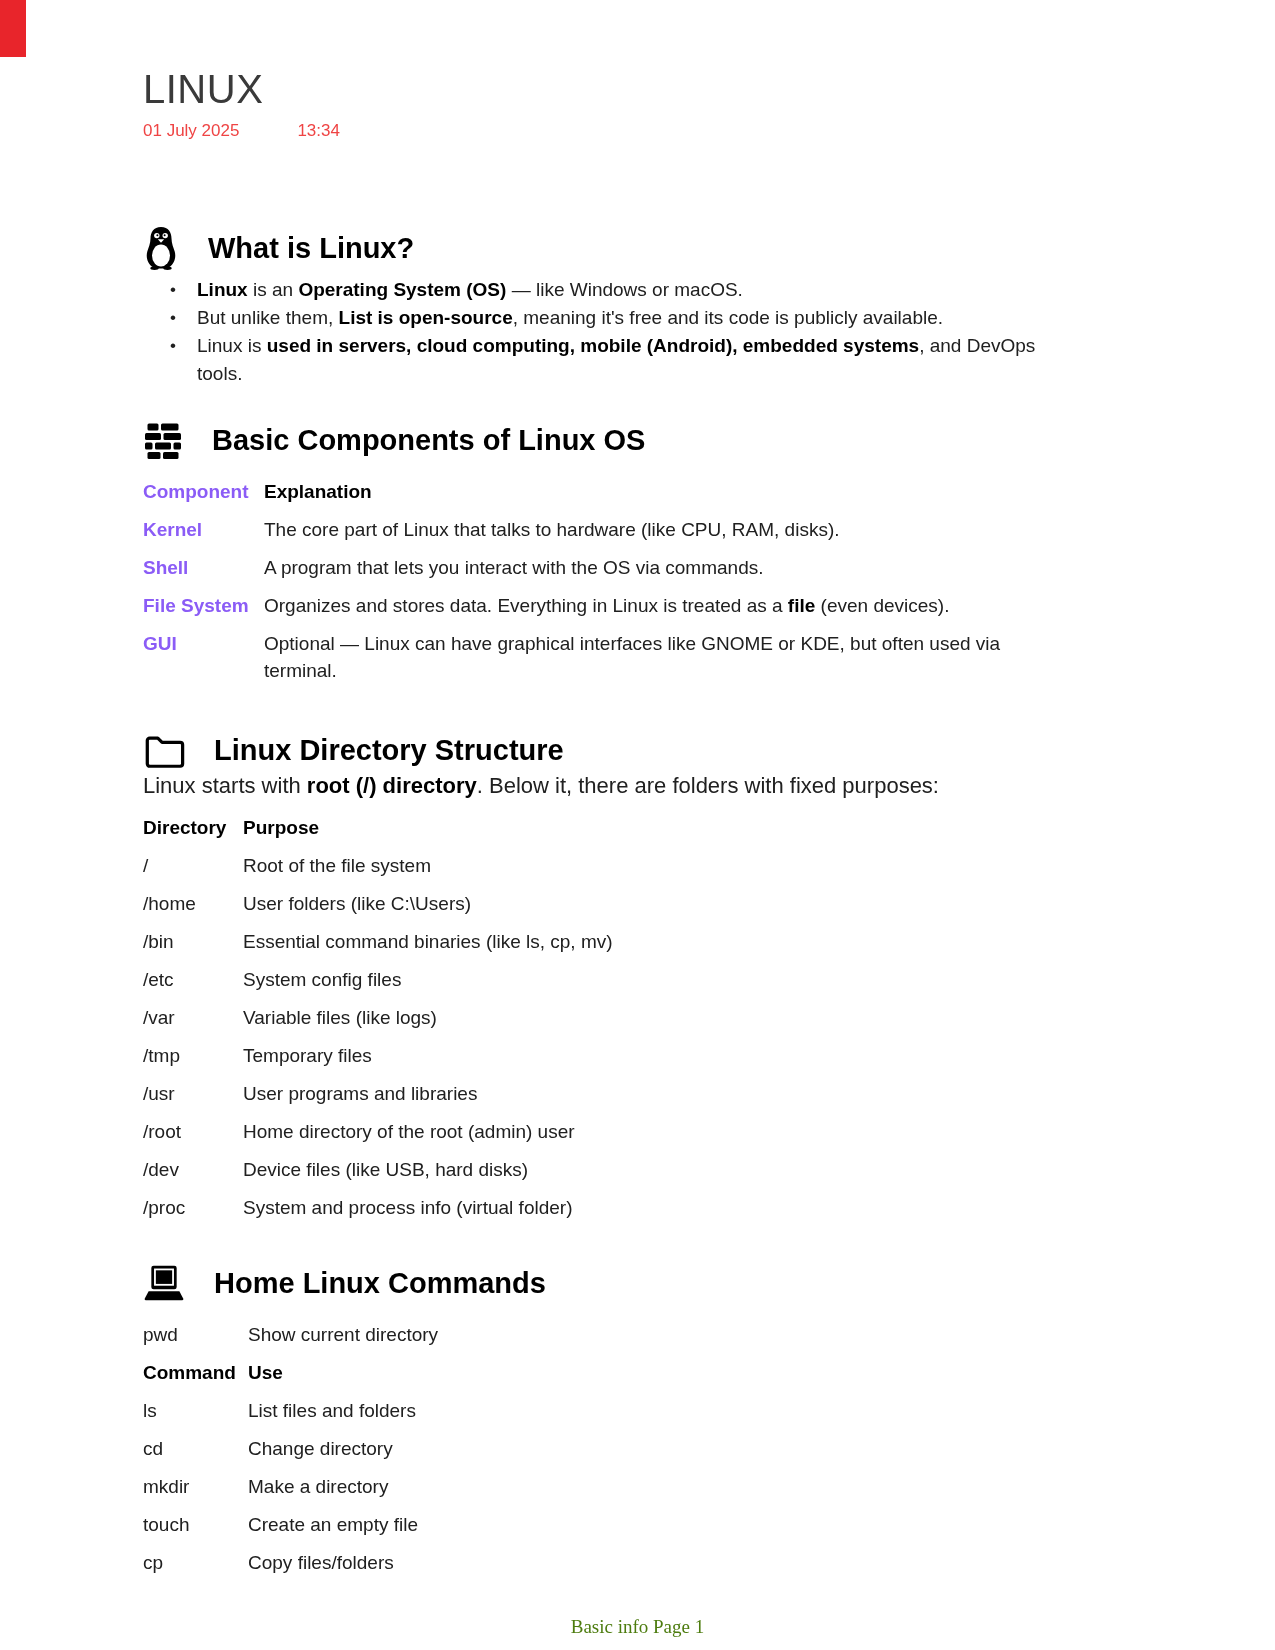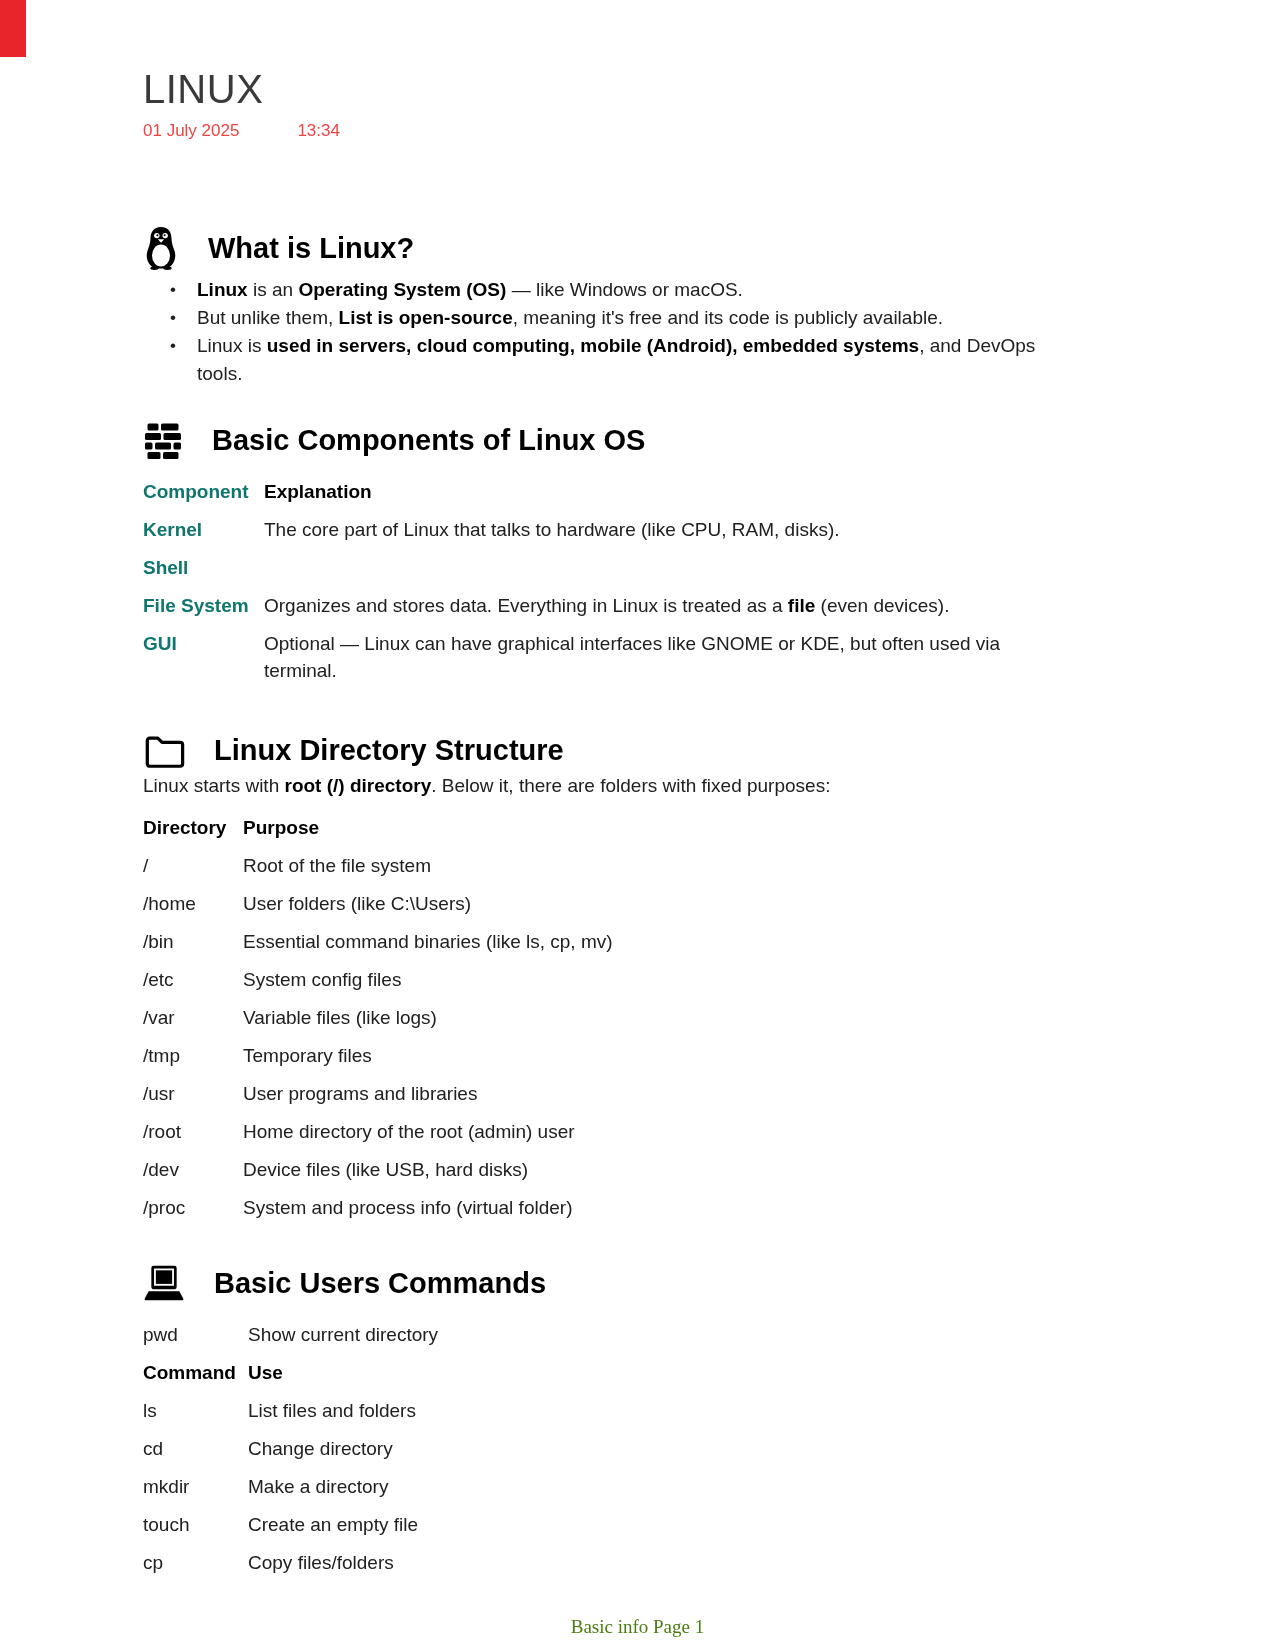--- a/index.html
+++ b/index.html
@@ -26,28 +26,28 @@
   .sec-heading .icon{flex:0 0 auto;display:flex;align-items:center;}
   .sec1{margin-top:84px;}
   .sec2{margin-top:30px;}
   .sec3{margin-top:44px;}
   .sec4{margin-top:40px;}
   .bullets{margin:6px 0 0 27px;}
   .bullet{display:flex;font-size:19px;line-height:28px;}
   .bullet .dot{flex:0 0 27px;font-size:17px;}
   .bullet .btext{width:858px;}
   .b{font-weight:700;color:#000;}
-  .intro{margin-top:2px;font-size:19px;line-height:24px;width:900px;}
+  .intro{margin-top:2px;font-size:22px;line-height:24px;width:900px;}
   .kv-table{margin-top:16px;font-size:19px;}
   .kv-row{display:flex;margin-bottom:11px;line-height:27px;}
   .kv-cell.c0{flex:0 0 var(--c1w,110px);}
   .kv-cell.c1{width:var(--c2w,790px);}
   .kv-header .kv-cell{font-weight:700;color:#000;}
   .comp-table{--c1w:121px;--c2w:784px;}
-  .comp-table .kv-cell.c0{font-weight:700;color:#0f766e;}
+  .comp-table .kv-cell.c0{font-weight:700;color:#8b5cf6;}
   .dir-table{--c1w:100px;--c2w:820px;}
   .cmd-table{--c1w:105px;--c2w:820px;}
   .footer{
     position:absolute;left:0;top:1616px;width:1275px;
     text-align:center;
     font-family:"Liberation Serif","DejaVu Serif",serif;
     font-size:19px;color:#4d7c0f;
   }
 </style>
 </head>
@@ -113,20 +113,21 @@
         <div class="kv-row kv-header">
           <div class="kv-cell c0">Component</div>
           <div class="kv-cell c1">Explanation</div>
         </div>
         <div class="kv-row">
           <div class="kv-cell c0">Kernel</div>
           <div class="kv-cell c1"><span>The core part of Linux that talks to hardware (like CPU, RAM, disks).</span></div>
         </div>
         <div class="kv-row">
           <div class="kv-cell c0">Shell</div>
+          <div class="kv-cell c1"><span>A program that lets you interact with the OS via commands.</span></div>
         </div>
         <div class="kv-row">
           <div class="kv-cell c0">File System</div>
           <div class="kv-cell c1"><span>Organizes and stores data. Everything in Linux is treated as a </span><span class="b">file</span><span> (even devices).</span></div>
         </div>
         <div class="kv-row">
           <div class="kv-cell c0">GUI</div>
           <div class="kv-cell c1"><span>Optional — Linux can have graphical interfaces like GNOME or KDE, but often used via terminal.</span></div>
         </div>
       </div>
@@ -189,21 +190,21 @@
 
     <div class="sec-heading sec4">
       <span class="icon">
         <svg width="42" height="38" viewBox="0 0 46 42" aria-hidden="true">
           <rect x="9" y="2" width="28" height="26" rx="2.5" fill="#000"></rect>
           <rect x="12" y="5" width="22" height="19" fill="#fff"></rect>
           <rect x="14" y="7" width="18" height="15" fill="#000"></rect>
           <path d="M6 30 h34 l4.2 8 a1.6 1.6 0 0 1 -1.4 2.2 H3.2 a1.6 1.6 0 0 1 -1.4 -2.2 Z" fill="#000"></path>
         </svg>
       </span>
-      <span>Basic Users Commands</span>
+      <span>Home Linux Commands</span>
     </div>
     <div class="kv-table cmd-table">
         <div class="kv-row">
           <div class="kv-cell c0">pwd</div>
           <div class="kv-cell c1"><span>Show current directory</span></div>
         </div>
         <div class="kv-row kv-header">
           <div class="kv-cell c0">Command</div>
           <div class="kv-cell c1">Use</div>
         </div>

